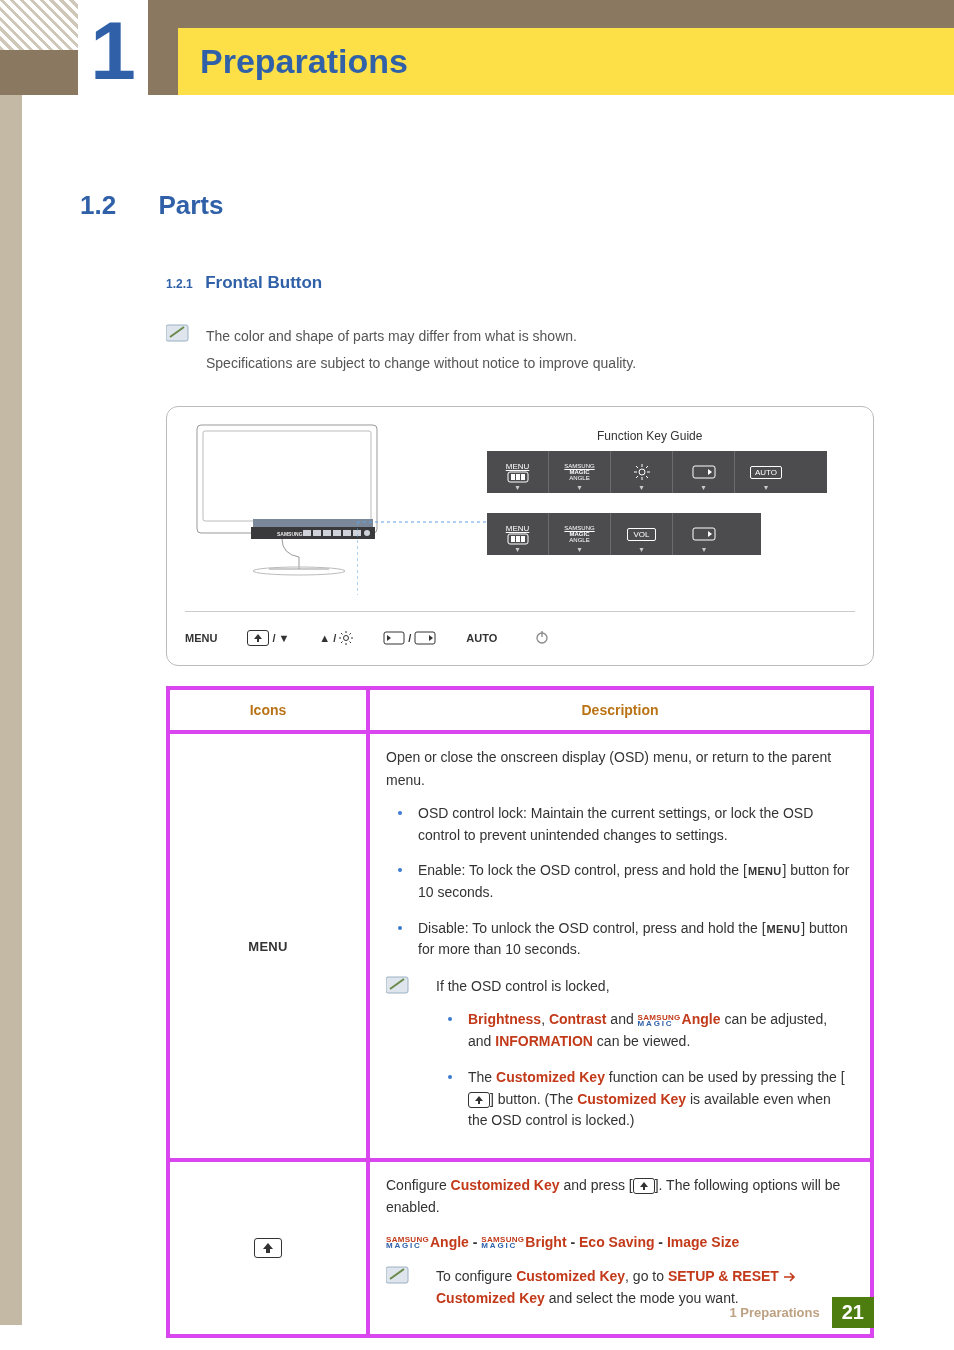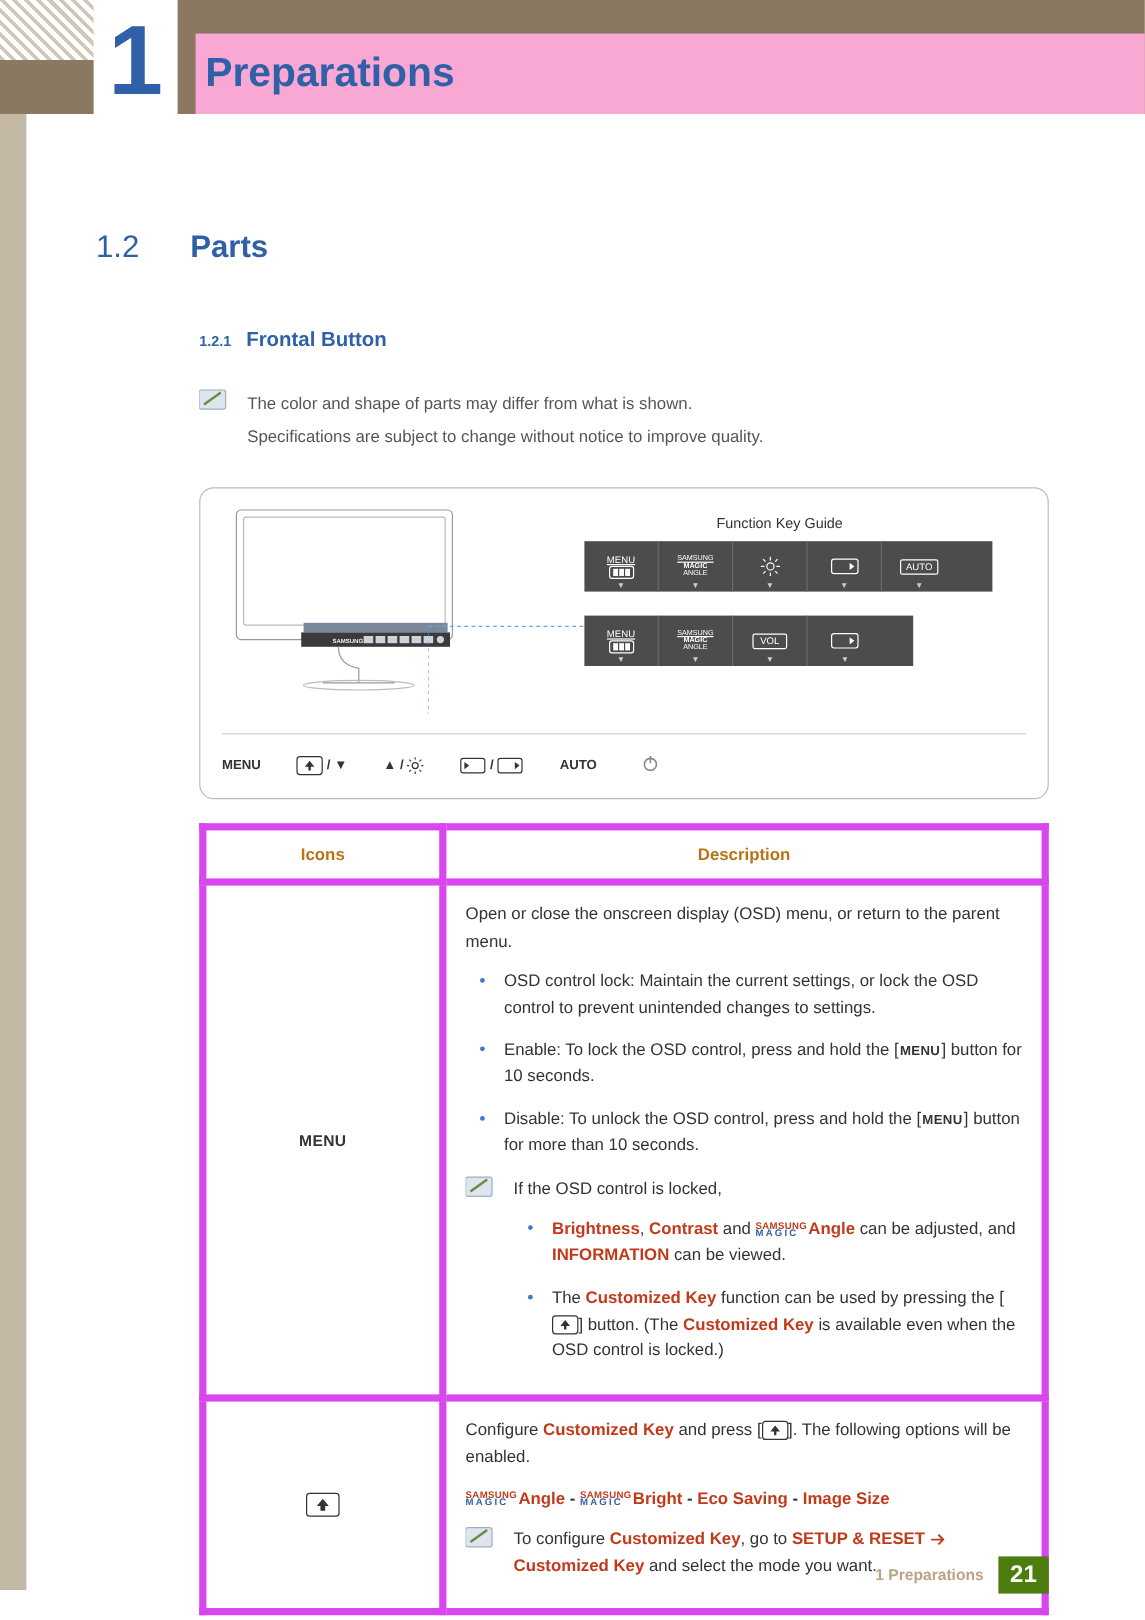--- a/index.html
+++ b/index.html
@@ -45,43 +45,43 @@
   }
   .chapter-num {
     font-size: 82px;
     font-weight: bold;
     color: #3061a8;
     line-height: 1;
   }
   .chapter-title {
     position: absolute;
     top: 28px;
-    left: 163px;
+    left: 178px;
     right: 0;
     height: 67px;
-    background: #f9a8d4;
+    background: #fde047;
     z-index: 3;
     display:flex;
     align-items:center;
-    padding-left: 8px;
+    padding-left: 22px;
   }
   .chapter-title span {
     font-size: 34px;
     font-weight: bold;
     color: #3061a8;
   }
   .content {
     position: absolute;
     left: 80px; right: 80px;
     top: 190px;
   }
   .sec-num {
     color: #3061a8;
     font-size: 26px;
-    font-weight: normal;
+    font-weight: bold;
     display: inline-block;
     width: 74px;
   }
   .sec-title {
     color: #3061a8;
     font-size: 26px;
     font-weight: bold;
   }
   .subsec {
     margin-top: 52px;
@@ -159,39 +159,39 @@
     font-weight:bold;
   }
   table.main {
     margin-top: 20px;
     margin-left: 86px;
     width: calc(100% - 86px);
     border-collapse: collapse;
     font-size: 14px;
   }
   table.main th, table.main td {
-    border: 6px solid #d946ef;
+    border: 4px solid #d946ef;
     padding: 12px 16px;
     vertical-align: top;
   }
   table.main th {
     text-align: center;
     color: #b97314;
     font-weight: bold;
     background: #fff;
   }
   .icon-col { width: 200px; text-align: center; vertical-align: middle !important; }
   .desc p { margin-bottom: 12px; line-height: 1.6; color:#333;}
   .desc ul { list-style: none; padding-left: 4px; }
   .desc ul > li { position: relative; padding-left: 28px; margin-bottom: 14px; line-height: 1.55; color:#333;}
   .desc ul.blue > li::before {
     content: ""; position: absolute; left: 8px; top: 8px;
     width: 4px; height: 4px; background: #3a7bd0; border-radius: 50%;
   }
-  .note-inline { display:flex; gap: 16px; align-items:flex-start; margin-top:5px;}
+  .note-inline { display:flex; gap: 26px; align-items:flex-start; margin-top:5px;}
   .note-inline ul.blue > li::before{left:8px;}
   .hl { color: #c23a1a; font-weight: bold; }
   .menu-tag {
     display:inline-block;
     font-size:11px; font-weight:bold; letter-spacing:0.3px;
     padding:0 1px;
   }
   .samsung-magic {
     display:inline-flex; flex-direction:column; line-height:0.7;
     vertical-align: middle; margin-right:1px;

